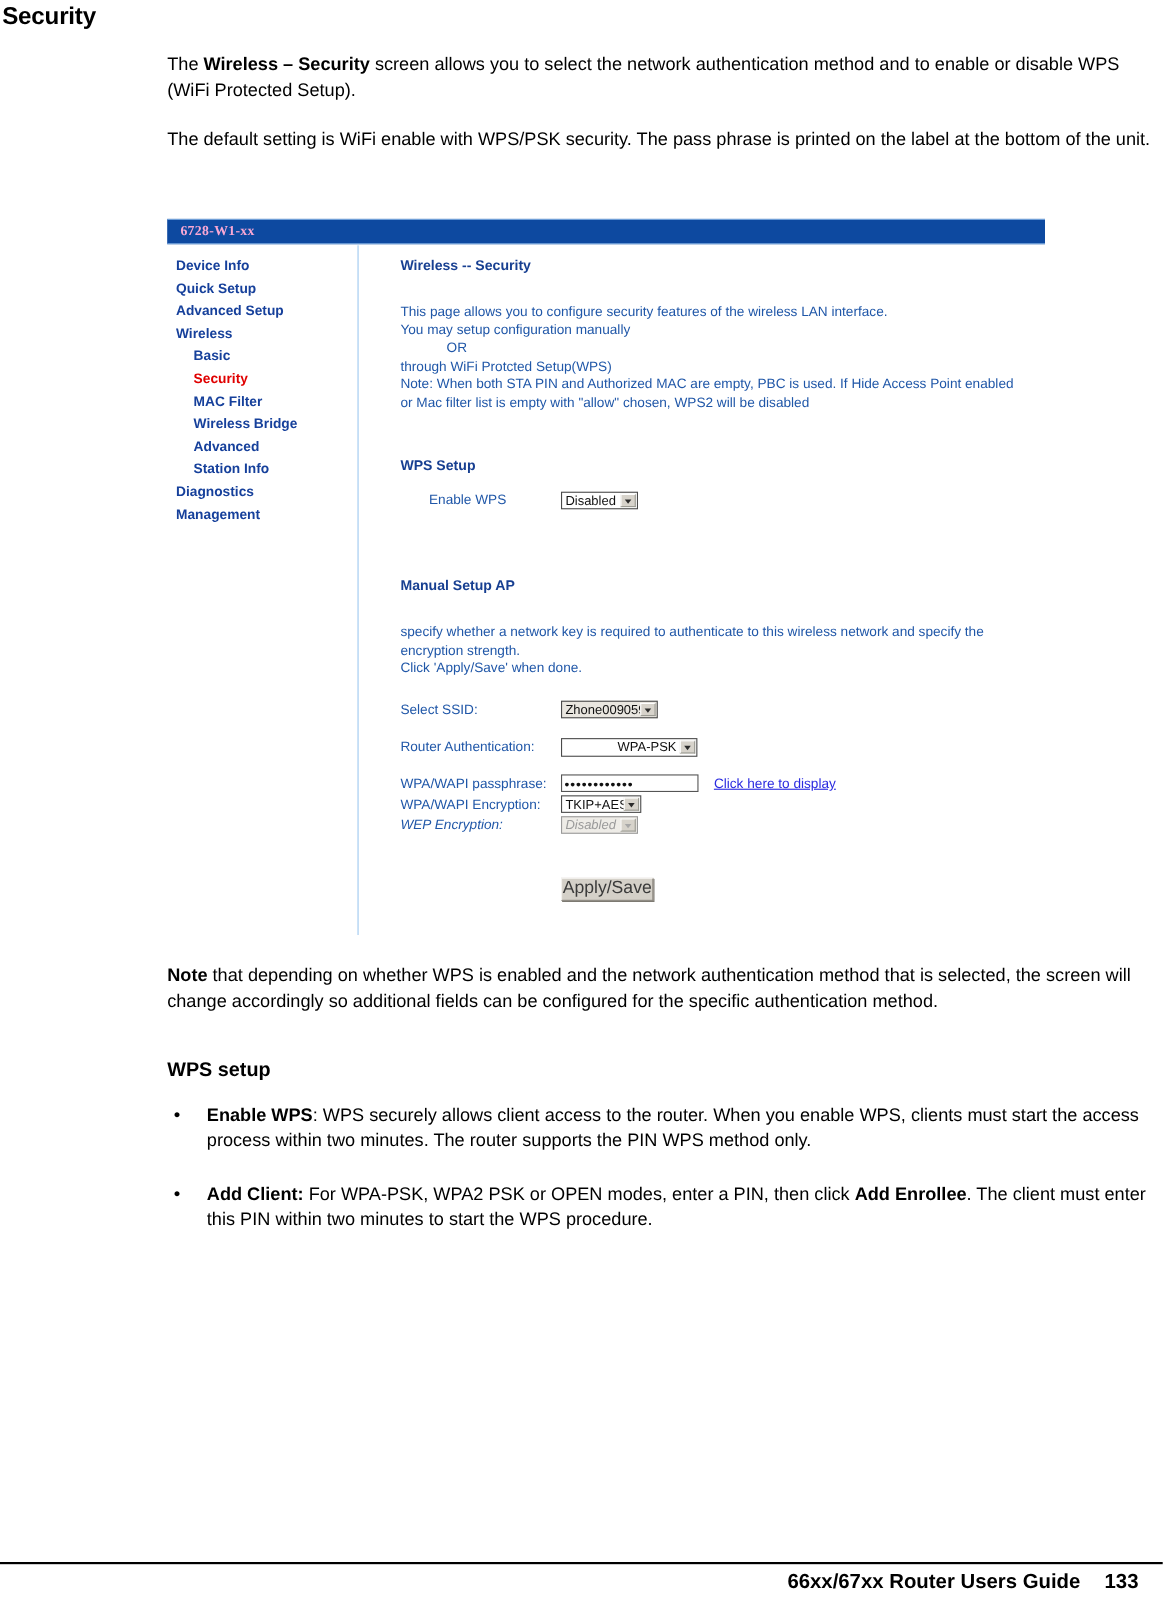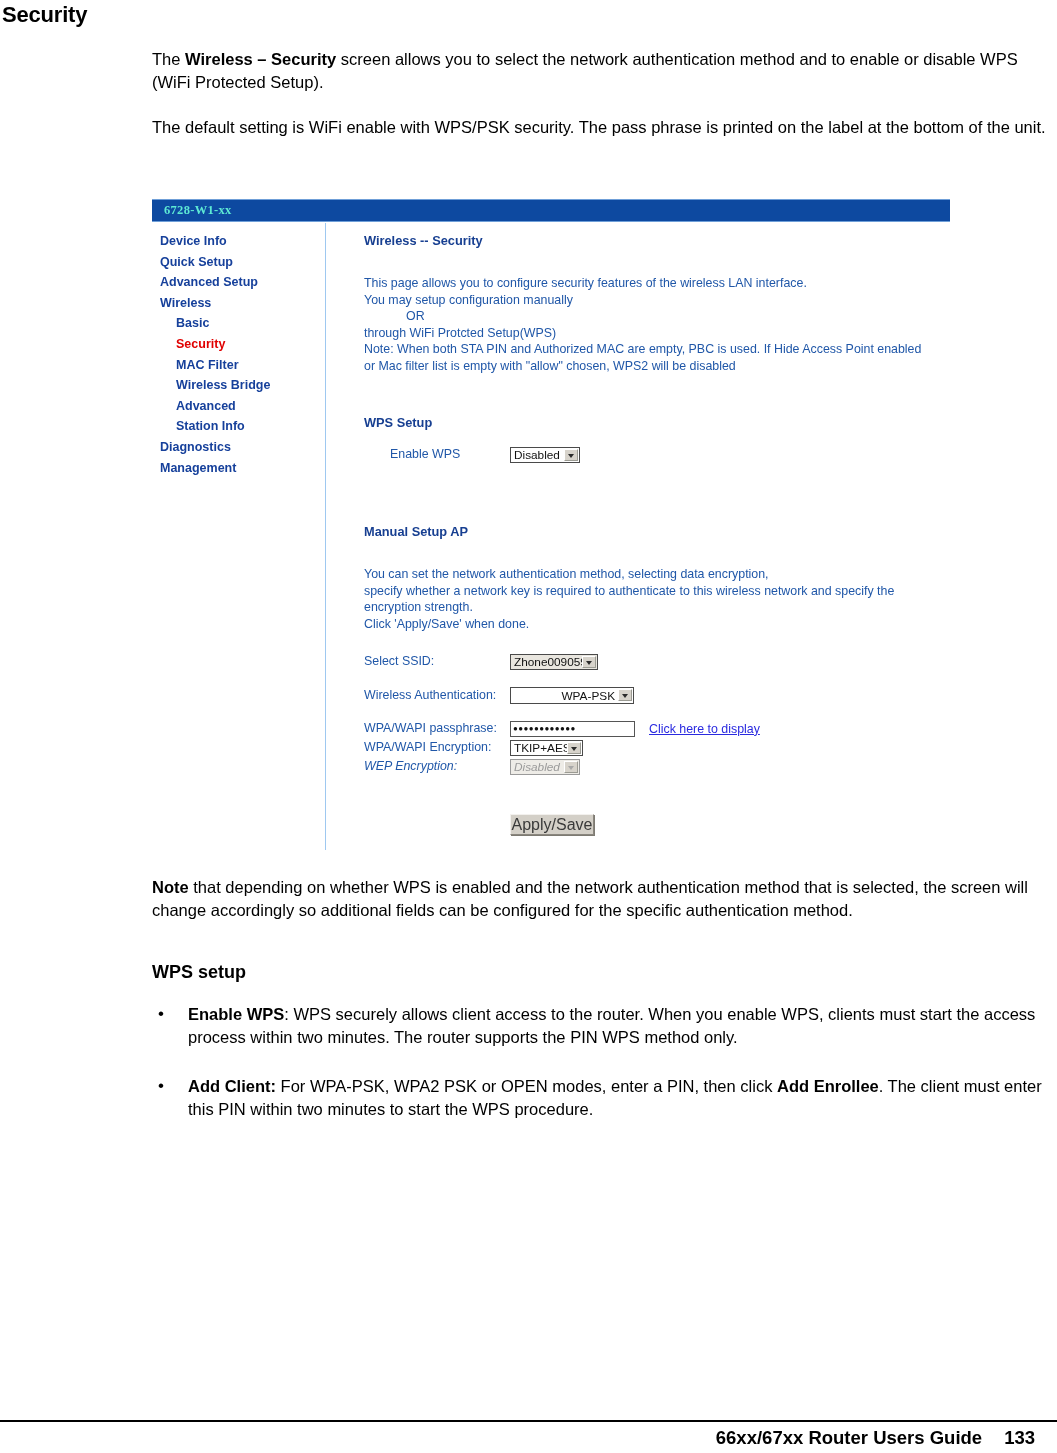--- a/index.html
+++ b/index.html
@@ -59,21 +59,21 @@
     width: 798px;
     height: 21px;
     background: #0d49a0;
     border-top: 1px solid #6f9fd8;
     border-bottom: 1px solid #6f9fd8;
   }
   .router-titlebar span {
     position: absolute;
     left: 12px;
     top: 3px;
-    color: #5eead4;
+    color: #f9a8d4;
     font-size: 12.5px;
     font-weight: bold;
     font-family: "Liberation Serif", serif;
     letter-spacing: 0.3px;
   }
 
   
   .router-sidebar {
     position: absolute;
     left: 0px;
@@ -327,39 +327,38 @@
         <span>Disabled</span>
         <span class="arrow"></span>
       </div>
     </div>
 
     <div style="height:58px;"></div>
 
     <div class="sec-head">Manual Setup AP</div>
     <div class="gap-md"></div>
 
-    <div class="sec-text">You can set the network authentication method, selecting data encryption,</div>
     <div class="sec-text">specify whether a network key is required to authenticate to this wireless network and specify the</div>
     <div class="sec-text">encryption strength.</div>
     <div class="sec-text">Click 'Apply/Save' when done.</div>
 
     <div style="height:19px;"></div>
 
     <div class="frow">
       <div class="flabel" style="width:146px;">Select SSID:</div>
       <div class="sel gray" style="width:88px;">
         <span>Zhone009059</span>
         <span class="arrow"></span>
       </div>
     </div>
 
     <div style="height:13px;"></div>
 
     <div class="frow">
-      <div class="flabel" style="width:146px;">Wireless Authentication:</div>
+      <div class="flabel" style="width:146px;">Router Authentication:</div>
       <div class="sel" style="width:124px; height:17px;justify-content:flex-end;">
         <span>WPA-PSK</span>
         <span class="arrow"></span>
       </div>
     </div>
 
     <div style="height:13px;"></div>
 
     <div class="frow" style="height:19px;">
       <div class="flabel" style="width:146px;">WPA/WAPI passphrase:</div>

